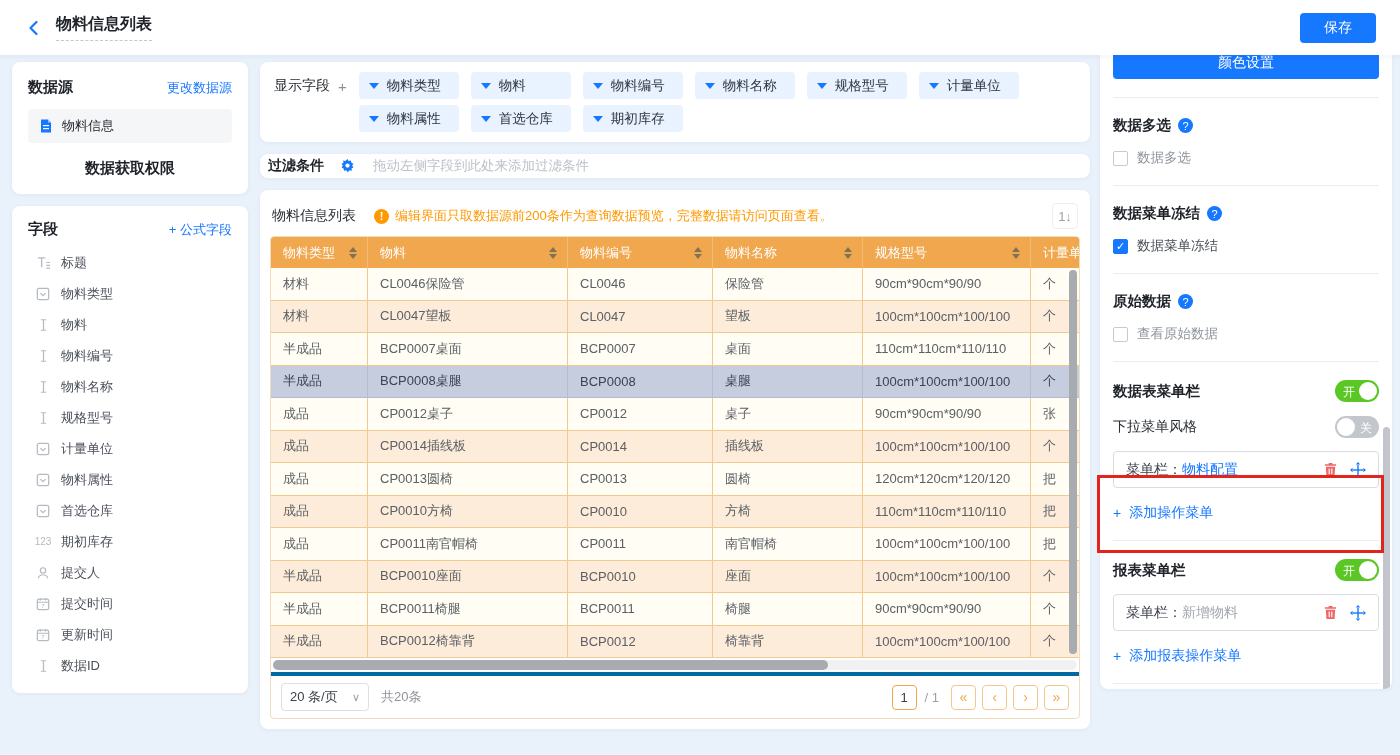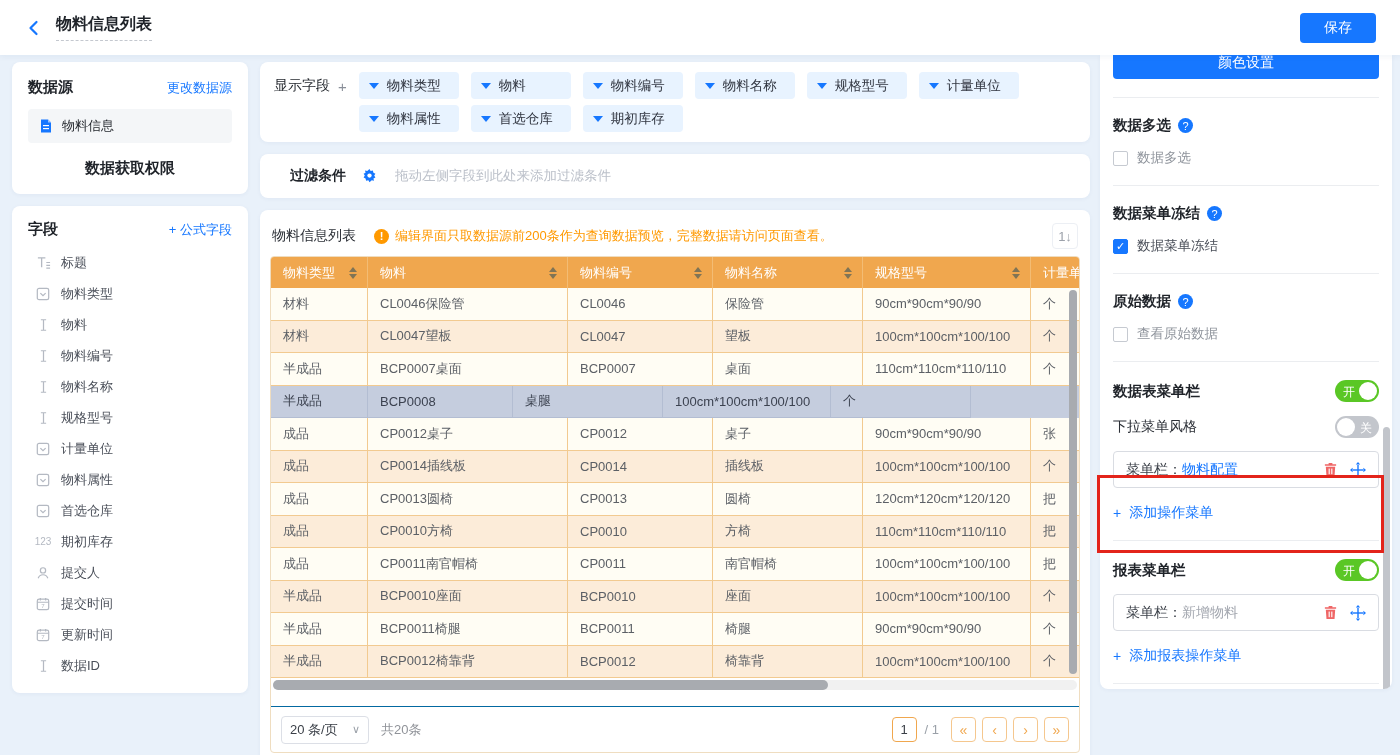--- a/index.html
+++ b/index.html
@@ -35,21 +35,21 @@
   
   .chips-card { padding:10px 14px; display:flex; align-items:flex-start; }
   .chips-label-wrap { display:flex; align-items:center; height:28px; gap:8px; flex:none; }
   .chips-label { font-size:14px; }
   .chips-plus { color:#8a8f99; font-size:15px; cursor:pointer; }
   .chips { display:flex; flex-wrap:wrap; gap:6px 12px; margin-left:12px; }
   .chip { min-width:100px; height:27px; background:#e8f3ff; border-radius:4px; display:flex; align-items:center; padding:0 12px 0 10px; gap:8px; cursor:pointer; }
   .chip .caret { width:0; height:0; border-left:5px solid transparent; border-right:5px solid transparent; border-top:6px solid #1677ff; }
   .chip .chip-text { color:#303540; font-size:13.5px; }
 
-  .filter-card { margin-top:12px; height:44px; padding:0 30px; display:flex; align-items:center; gap:16px; }
+  .filter-card { margin-top:12px; height:24px; padding:0 8px; display:flex; align-items:center; gap:16px; }
   .filter-label { font-size:14px; font-weight:bold; }
   .filter-placeholder { color:#bcc1ca; font-size:13.5px; margin-left:2px; }
 
   .grid-card { margin-top:12px; padding:8px 10px 10px; }
   .grid-title-row { display:flex; align-items:center; height:36px; padding:0 2px; }
   .grid-title { font-size:14px; color:#2b2f36; }
   .warn { display:flex; align-items:center; gap:6px; margin-left:18px; }
   .warn-ic { width:15px; height:15px; border-radius:50%; background:#ff9900; color:#fff; font-size:11px; font-weight:bold; display:flex; align-items:center; justify-content:center; flex:none; }
   .warn-text { color:#ff9900; font-size:13px; }
   .sort-tool { margin-left:auto; width:26px; height:26px; border:1px solid #eceff4; border-radius:4px; color:#9ca1aa; font-size:13px; display:flex; align-items:center; justify-content:center; cursor:pointer; background:#fff; }
@@ -65,21 +65,21 @@
   .tbody { position:relative; }
   .tr { display:flex; height:32.5px; cursor:pointer; }
   .td { font-size:13px; color:#5c6066; display:flex; align-items:center; padding:0 8px 0 12px; border-right:1px solid #f2ca90; border-bottom:1px solid #f2ca90; flex:none; white-space:nowrap; overflow:hidden; }
   .tr.odd  { background:#fffdf4; }
   .tr.even { background:#fcecd9; }
   .tr.selected { background:#c5cdde; }
   .tr.selected .td { border-color:#b3bdd2; color:#3c4250; }
   .vscroll { position:absolute; top:33px; right:2px; width:8px; height:384px; background:#a8abb0; border-radius:4px; }
   .hscroll { height:10px; margin:2px 2px 0; background:#f1f1f1; border-radius:5px; position:relative; }
   .hthumb { position:absolute; left:0; top:0; height:10px; width:555px; background:#a8abb0; border-radius:5px; }
-  .pager { border-top:1px solid #0369a1; margin-top:16px; height:46px; display:flex; align-items:center; padding:0 10px; }
+  .pager { border-top:4px solid #0369a1; margin-top:2px; height:46px; display:flex; align-items:center; padding:0 10px; }
   .psize { width:88px; height:28px; border:1px solid #dcdfe6; border-radius:4px; display:flex; align-items:center; justify-content:space-between; padding:0 8px; cursor:pointer; background:#fff; }
   .psize-text { font-size:13px; color:#3a3f47; }
   .psize-caret { color:#9aa0a8; font-size:11px; }
   .ptotal { color:#909399; margin-left:12px; }
   .pright { margin-left:auto; display:flex; align-items:center; gap:6px; }
   .pcur { width:25px; height:25px; border:1px solid #f0a74e; border-radius:4px; display:flex; align-items:center; justify-content:center; color:#3a3f47; background:#fff; }
   .pslash { color:#9aa0a8; margin:0 6px 0 2px; }
   .pbtn { width:25px; height:25px; border:1px solid #f5c78e; border-radius:4px; display:flex; align-items:center; justify-content:center; color:#f0a74e; font-size:14px; background:#fff; cursor:pointer; }
 
   
@@ -417,20 +417,21 @@
               <div class="tr odd">
                 <div class="td" style="width: 97px;">半成品</div>
                 <div class="td" style="width: 200px;">BCP0007桌面</div>
                 <div class="td" style="width: 145px;">BCP0007</div>
                 <div class="td" style="width: 150px;">桌面</div>
                 <div class="td" style="width: 168px;">110cm*110cm*110/110</div>
                 <div class="td" style="width: 140px;">个</div>
               </div>
               <div class="tr even selected">
                 <div class="td" style="width: 97px;">半成品</div>
+                <div class="td" style="width: 200px;">BCP0008桌腿</div>
                 <div class="td" style="width: 145px;">BCP0008</div>
                 <div class="td" style="width: 150px;">桌腿</div>
                 <div class="td" style="width: 168px;">100cm*100cm*100/100</div>
                 <div class="td" style="width: 140px;">个</div>
               </div>
               <div class="tr odd">
                 <div class="td" style="width: 97px;">成品</div>
                 <div class="td" style="width: 200px;">CP0012桌子</div>
                 <div class="td" style="width: 145px;">CP0012</div>
                 <div class="td" style="width: 150px;">桌子</div>

